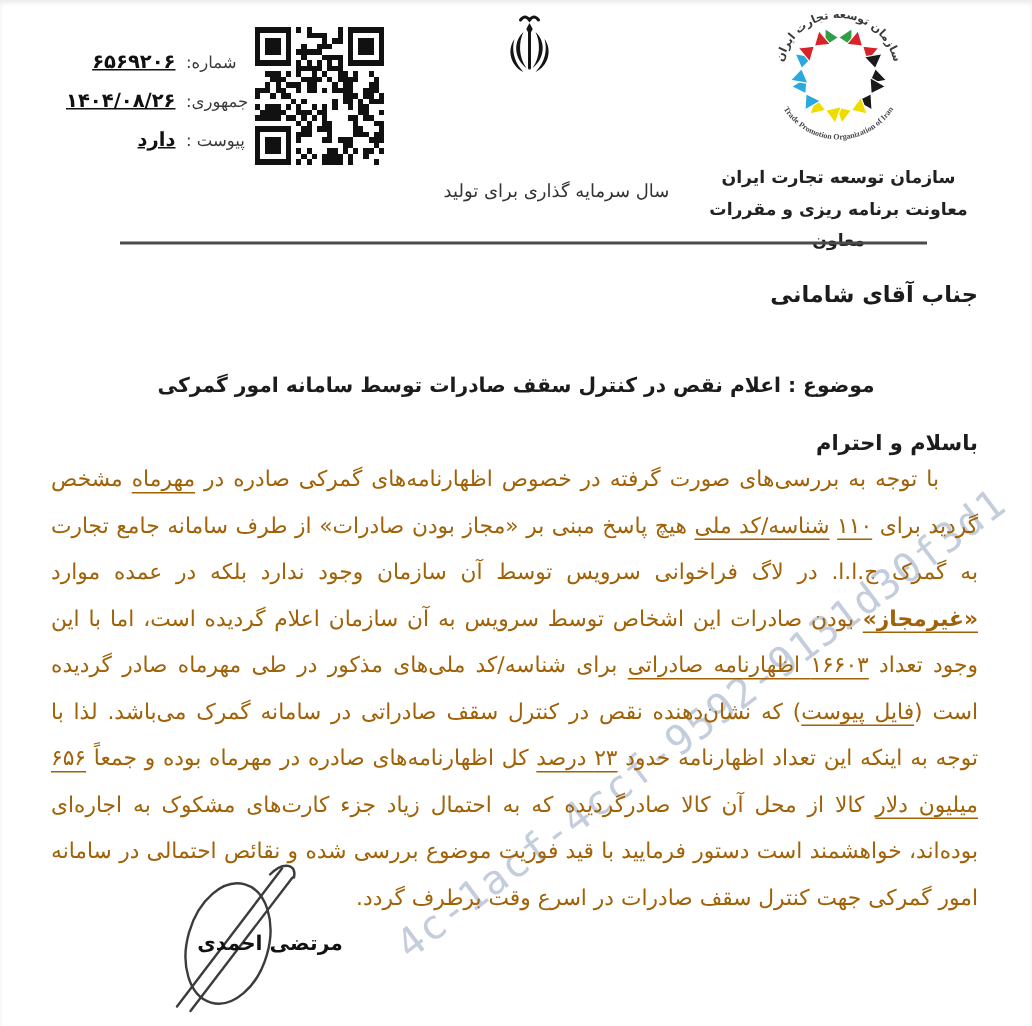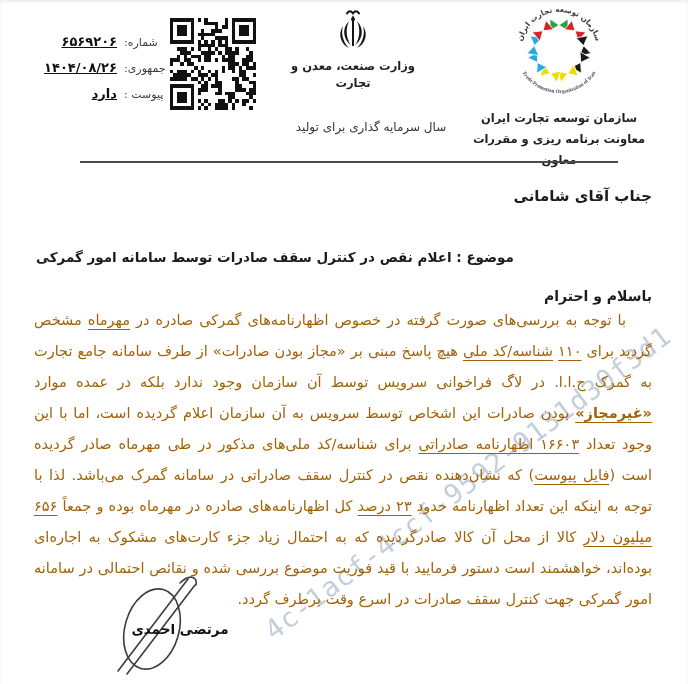--- a/index.html
+++ b/index.html
@@ -23,21 +23,21 @@
   .qr{ position:absolute; top:18px; left:170px; }
   .gov-block{ position:absolute; top:8px; left:278px; width:150px; text-align:center; }
   .gov-block .emblem{ display:block; margin:0 auto 2px auto; }
   .gov-line{ font-size:11.5px; font-weight:bold; color:#222; line-height:17px; }
   .slogan{ position:absolute; top:120px; left:272px; width:162px; text-align:center; font-size:12px; color:#333;margin-left:18px; }
   .tpo-block{ position:absolute; top:4px; right:24px; width:210px; text-align:center; }
   .tpo-line{ font-size:11.5px; font-weight:bold; color:#222; line-height:21px; }
   .rule{ position:absolute; top:161px; left:80px; width:538px; border-top:2px solid #4a4a4a; }
   
   .recipient{ position:absolute; top:183px; right:36px; left:36px; font-weight:bold; font-size:15px; line-height:26px; text-align:right; }
-  .subject{ position:absolute; top:249px; right:36px; left:36px; font-weight:bold; font-size:13.5px; text-align:left; }
+  .subject{ position:absolute; top:249px; right:36px; left:36px; font-weight:bold; font-size:13.5px; text-align:center; }
   .salutation{ position:absolute; top:288px; right:36px; left:36px; font-weight:bold; font-size:14px; text-align:right; }
   .body-text{
     position:absolute; top:305px; right:36px; left:34px;
     font-size:14.5px; line-height:31px;
     text-align:justify; text-align-last:right;
     text-indent:26px; direction:rtl; color:#a16207;
   }
   .body-text .u{ text-decoration:underline; text-underline-offset:4px; }
   .body-text .b{ font-weight:bold; }
   
@@ -88,21 +88,20 @@
         <g fill="none" stroke="#141414" stroke-width="3" stroke-linecap="round">
           <path d="M21,7 q4.5,-6 9,0 q4.5,-6 9,0"></path>
           <path d="M30,14 L30,55"></path>
         </g>
         <path d="M30,10 l3.2,6 -3.2,6 -3.2,-6 Z" fill="#141414"></path>
         <path d="M24,19 C13,29 15,46 27,55 C19,44 19,29 24,19 Z" fill="#141414"></path>
         <path d="M36,19 C47,29 45,46 33,55 C41,44 41,29 36,19 Z" fill="#141414"></path>
         <path d="M15,26 C7,37 11,53 24,59 C14,49 12,36 15,26 Z" fill="#141414"></path>
         <path d="M45,26 C53,37 49,53 36,59 C46,49 48,36 45,26 Z" fill="#141414"></path>
       </svg>
-      <div class="gov-line">وزارت صنعت، معدن و تجارت</div>
     </div>
     <div class="slogan">سال سرمایه گذاری برای تولید</div>
 
     <div class="tpo-block">
       <svg id="tpo-logo" width="104" height="100" viewBox="0 0 104 100">
         <defs>
           <path id="arcT" d="M 14,46 A 38,38 0 0 1 90,46" fill="none"></path>
           <path id="arcB" d="M 9,46 A 43,43 0 0 0 95,46" fill="none"></path>
         </defs>
         <g id="tpo-ring">

